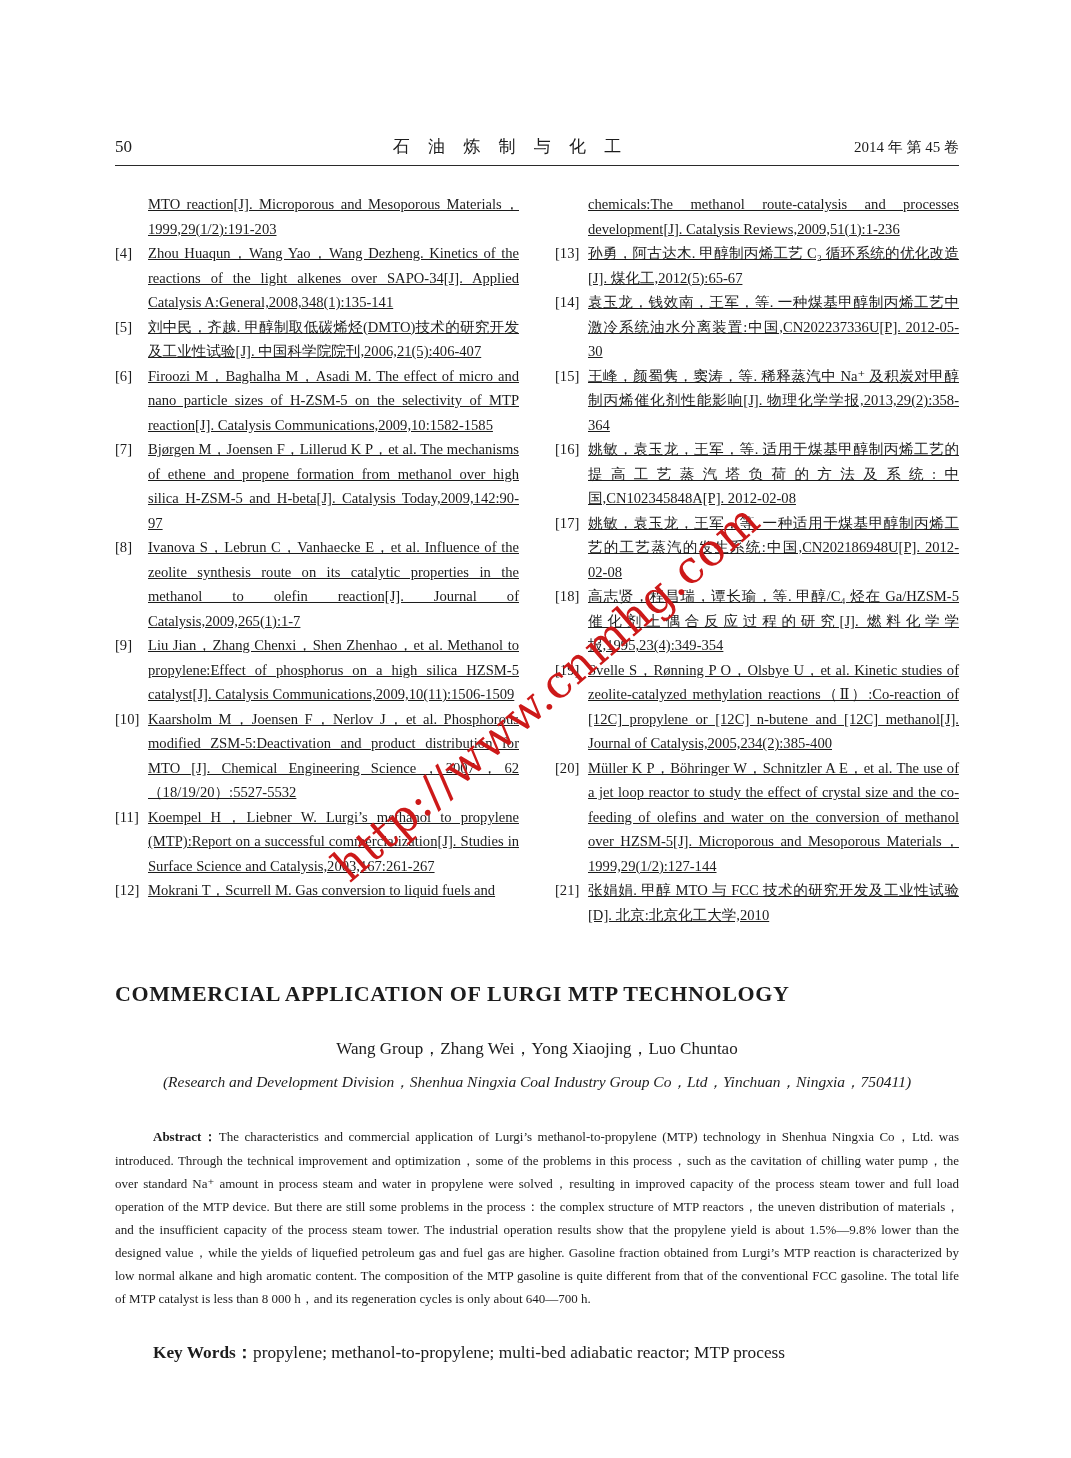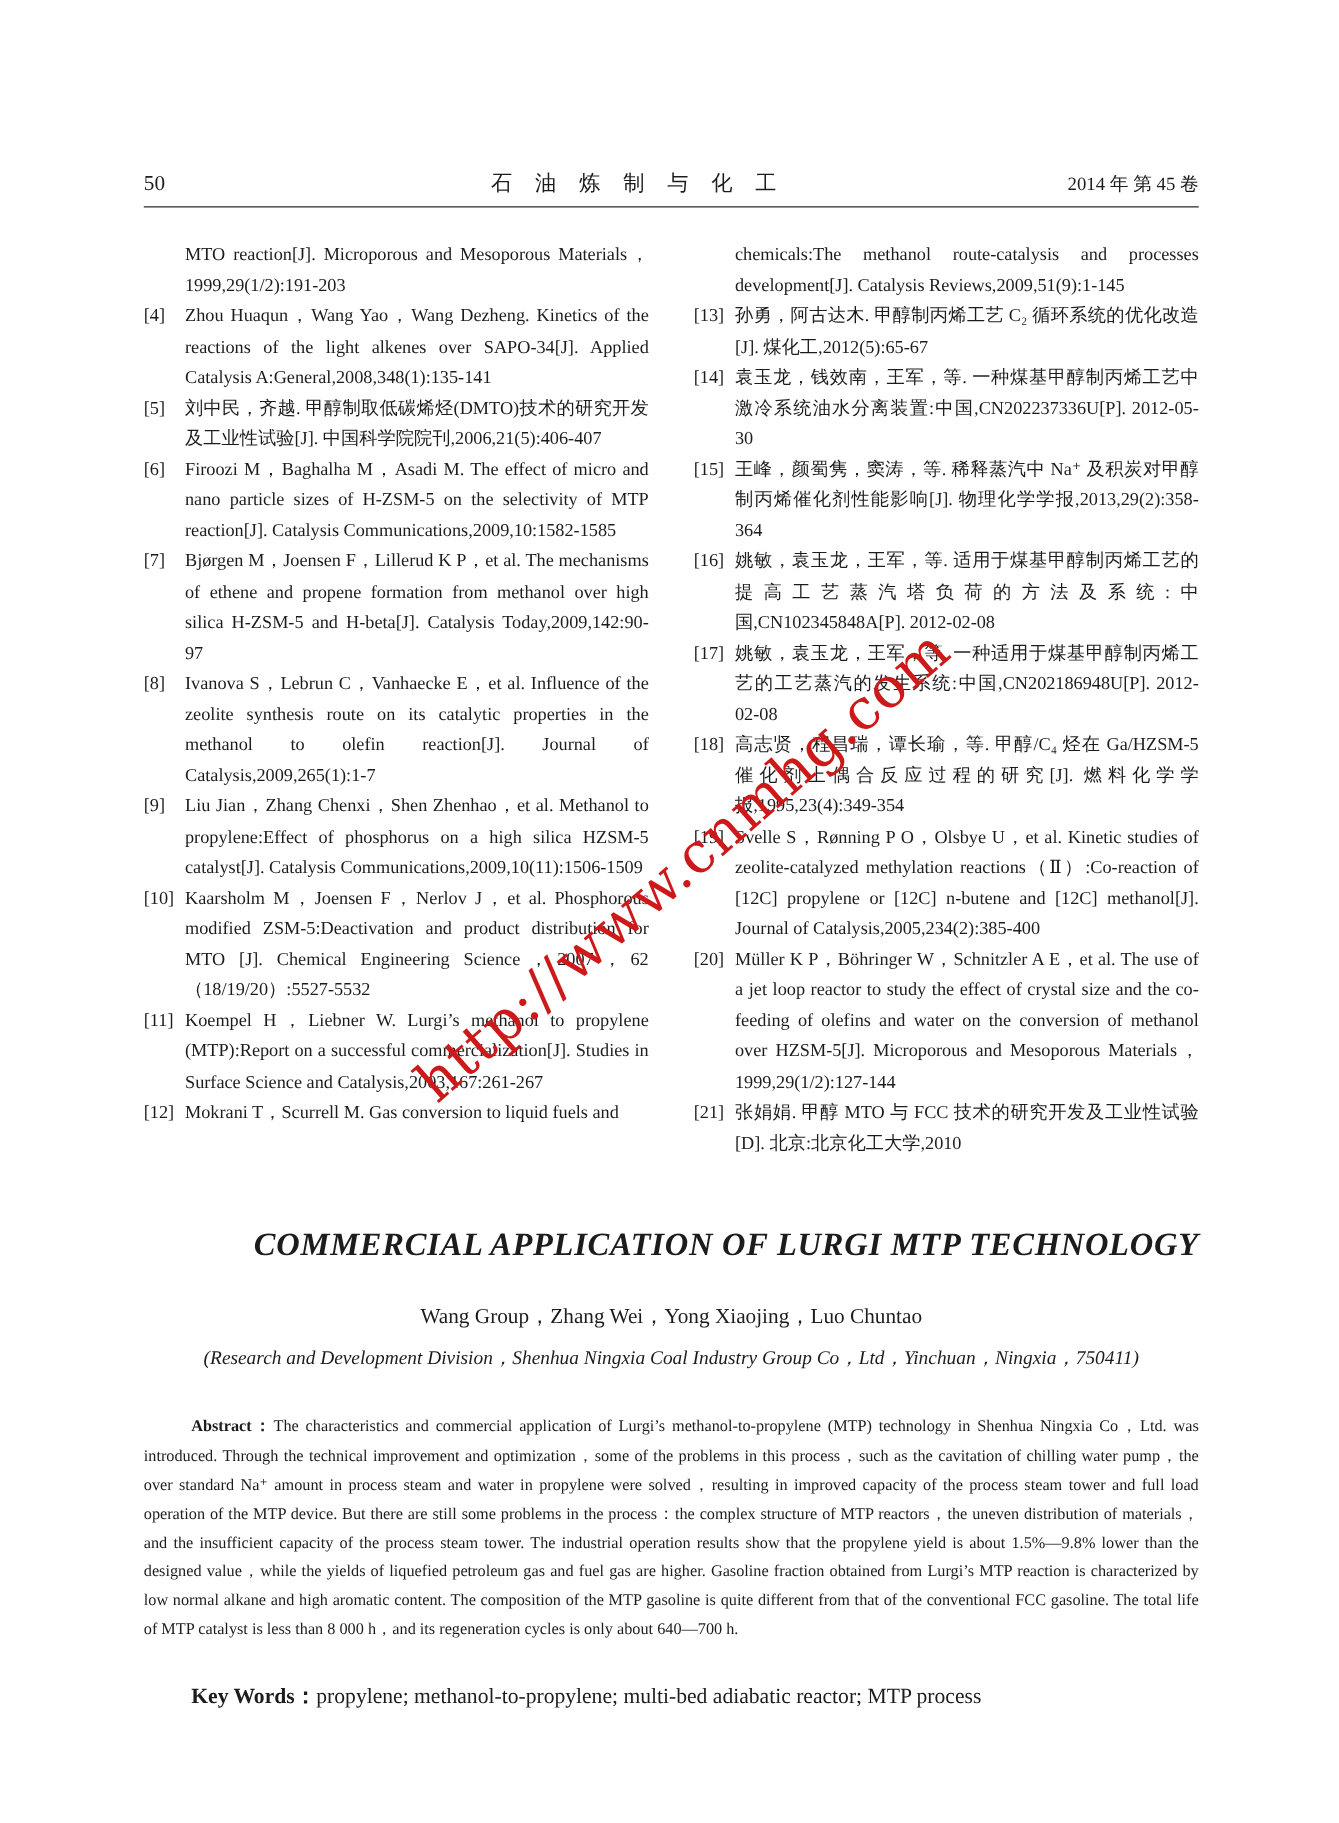--- a/index.html
+++ b/index.html
@@ -20,27 +20,27 @@
   }
   .page-num { font-size:17px; }
   .journal-title { letter-spacing:7px; font-size:17px;margin-left:35px; }
   .issue { font-size:15px;margin-top:20px; }
   .rule { border-bottom:1.5px solid #2a2a2a; margin-top:7px; }
 
   .refs { display:flex; gap:36px; margin-top:26px; }
   .ref-col { flex:1 1 0; min-width:0; }
   .ref-item {
     position:relative; padding-left:33px;
-    font-size:14.6px; line-height:1.68; text-align:justify;
+    font-size:14.6px; line-height:1.68; text-align:justify;text-decoration:underline;
   }
   .ref-label { position:absolute; left:0; top:0; }
 
   .title {
-    text-align:right; font-size:26px; font-weight:bold;
-    letter-spacing:0.6px; margin:54px 0 0 0;font-style:italic;
+    text-align:left; font-size:22px; font-weight:bold;
+    letter-spacing:0.6px; margin:54px 0 0 0;
   }
   .authors { text-align:center; font-size:17px; margin-top:30px; }
   .affiliation { text-align:center; font-style:italic; font-size:15.5px; margin-top:12px; }
 
   .abstract {
     font-size:13px; line-height:1.78; text-align:justify;
     text-indent:38px; margin:32px 0 0 0;
   }
   .keywords { font-size:17.3px; margin-top:30px; text-indent:38px; }
   .lead-label { font-weight:bold; }
@@ -118,21 +118,21 @@
 
         <div class="ref-item">
           <span class="ref-label">[12]</span>
           <span class="ref-text">Mokrani T，Scurrell M. Gas conversion to liquid fuels and</span>
         </div>
       </div>
     <div class="ref-col">
 
         <div class="ref-item">
           <span class="ref-label"></span>
-          <span class="ref-text">chemicals:The methanol route-catalysis and processes development[J]. Catalysis Reviews,2009,51(9):1-145</span>
+          <span class="ref-text">chemicals:The methanol route-catalysis and processes development[J]. Catalysis Reviews,2009,51(1):1-236</span>
         </div>
 
         <div class="ref-item">
           <span class="ref-label">[13]</span>
           <span class="ref-text">孙勇，阿古达木. 甲醇制丙烯工艺 C₂ 循环系统的优化改造[J]. 煤化工,2012(5):65-67</span>
         </div>
 
         <div class="ref-item">
           <span class="ref-label">[14]</span>
           <span class="ref-text">袁玉龙，钱效南，王军，等. 一种煤基甲醇制丙烯工艺中激冷系统油水分离装置:中国,CN202237336U[P]. 2012-05-30</span>

